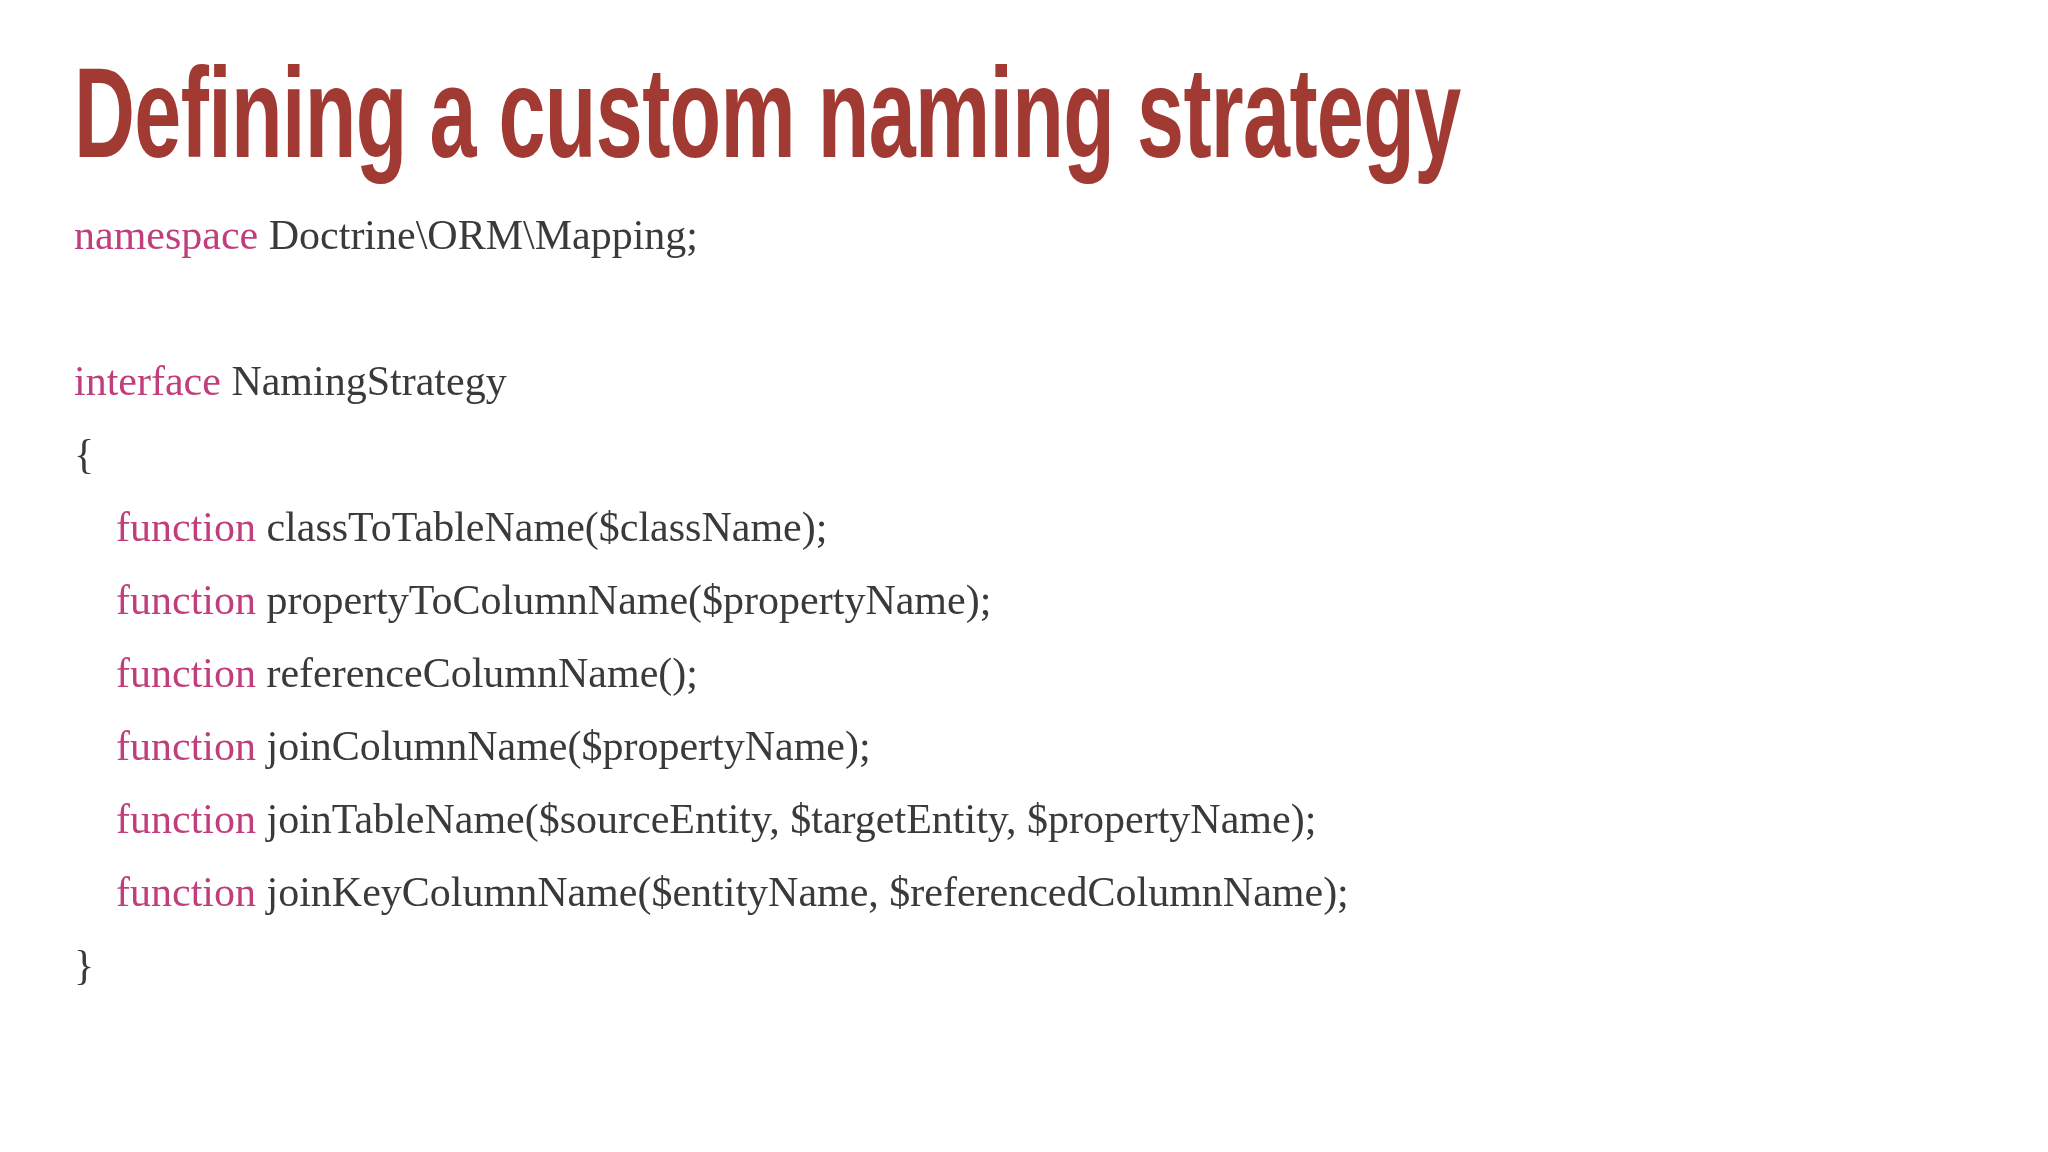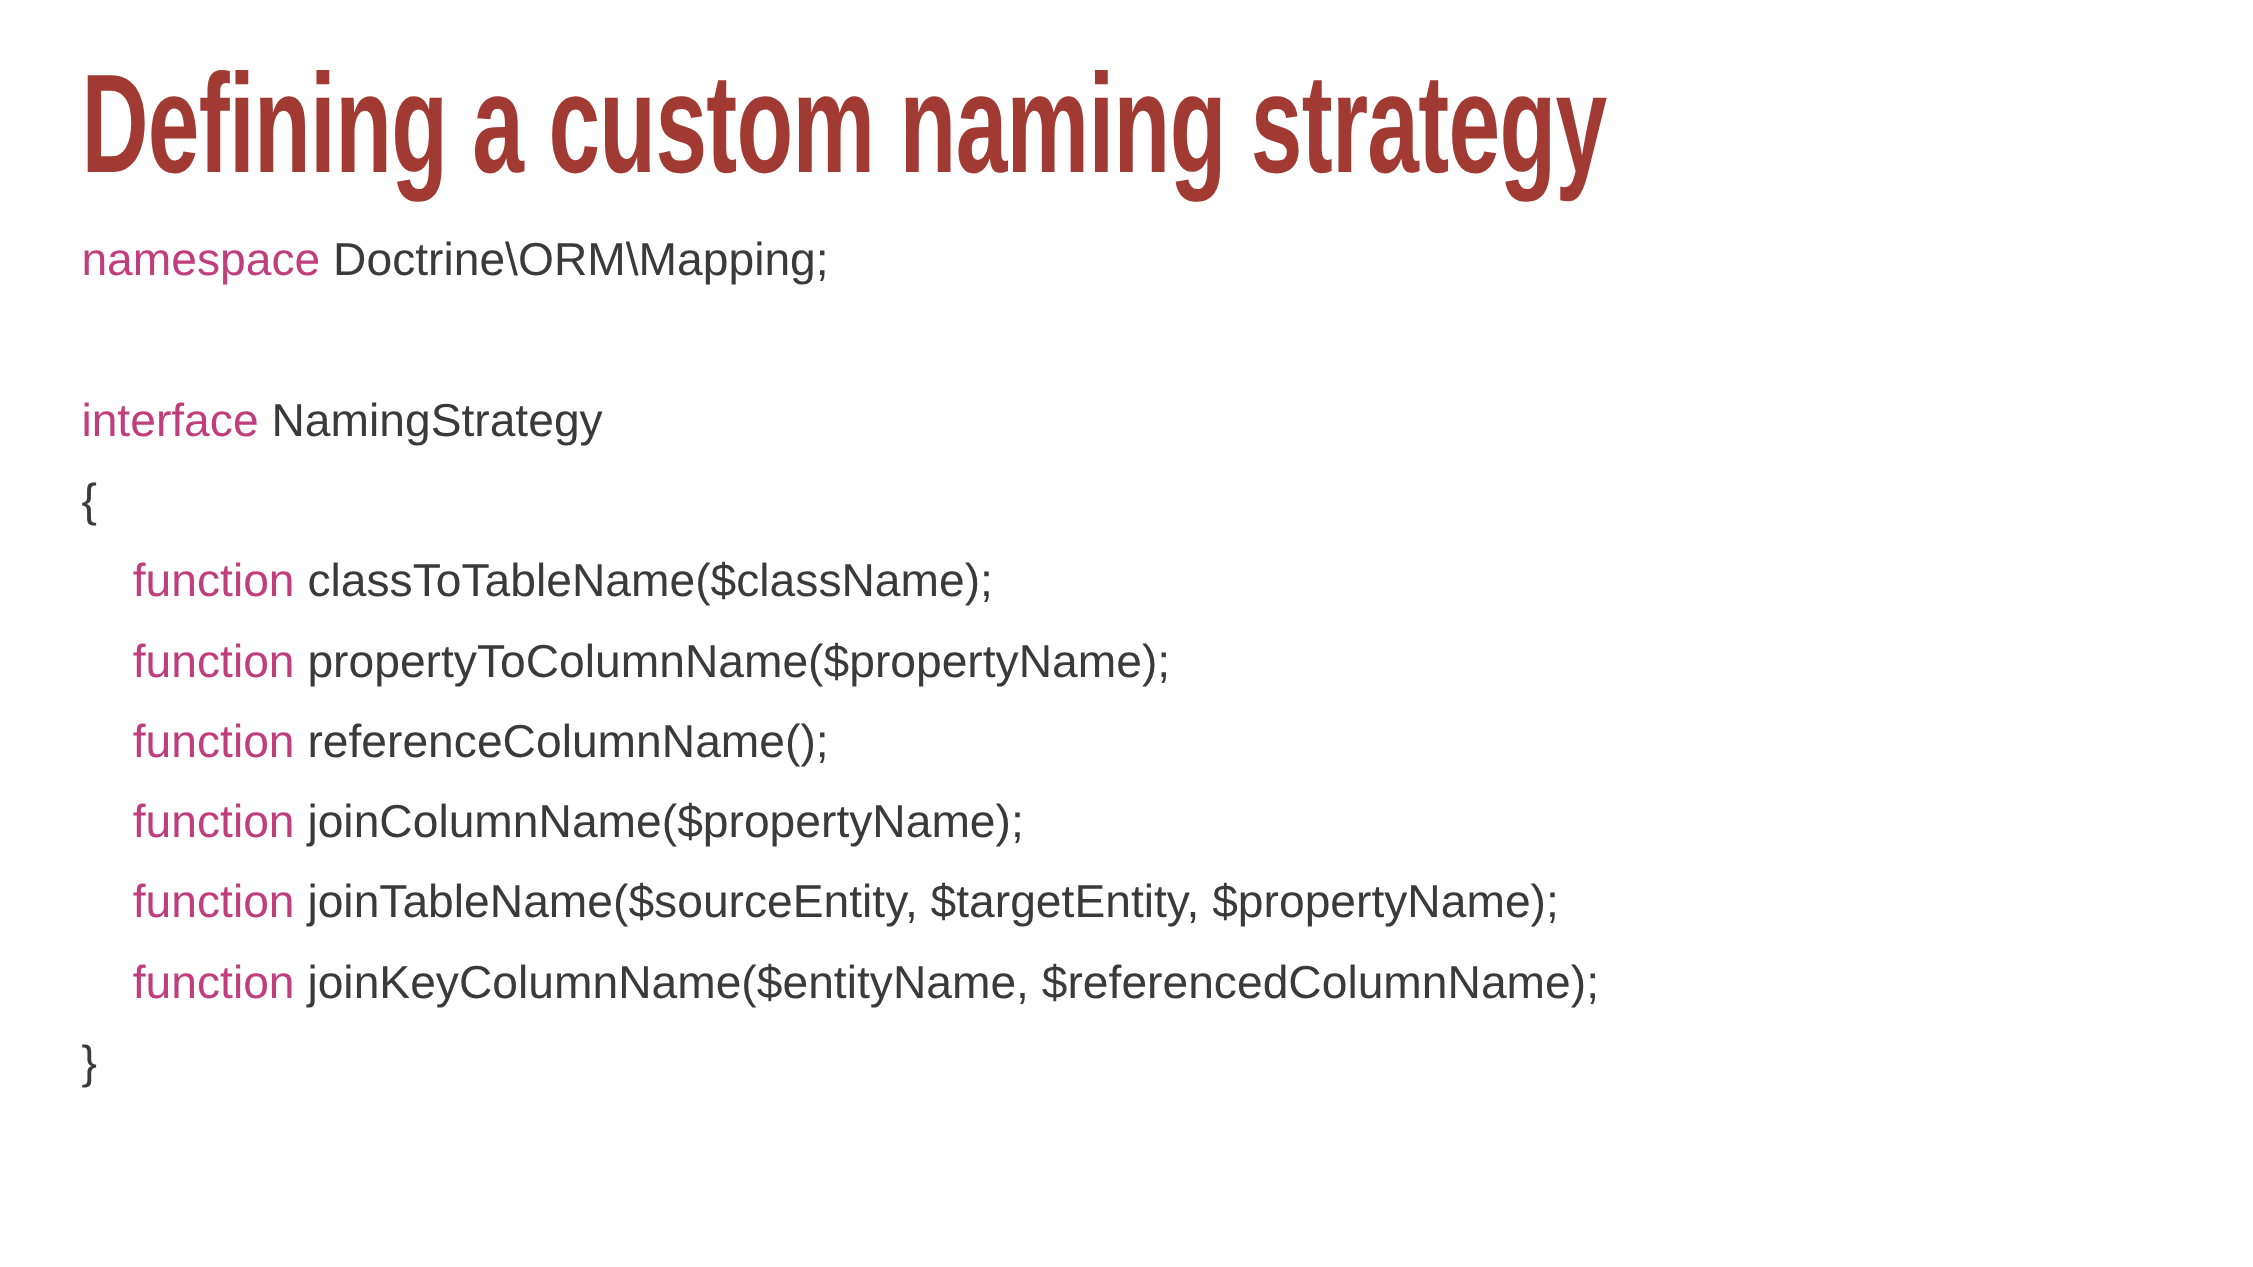--- a/index.html
+++ b/index.html
@@ -33,21 +33,21 @@
     letter-spacing: -1px;
     color: var(--title-color);
     white-space: nowrap;
     transform: scaleX(0.66);
     transform-origin: left top;
   }
   .code-block {
     position: absolute;
     left: 74px;
     top: 199px;
-    font-family: Liberation Sans, sans-serif;
+    font-family: Liberation Serif, serif;
     font-size: 42px;
     line-height: 73px;
     color: var(--code-color);
     white-space: pre;
   }
   .code-line { white-space: pre; min-height: 73px; }
   .kw { color: var(--keyword-color); }
   .plain { color: var(--code-color); }
 </style>
 </head>

